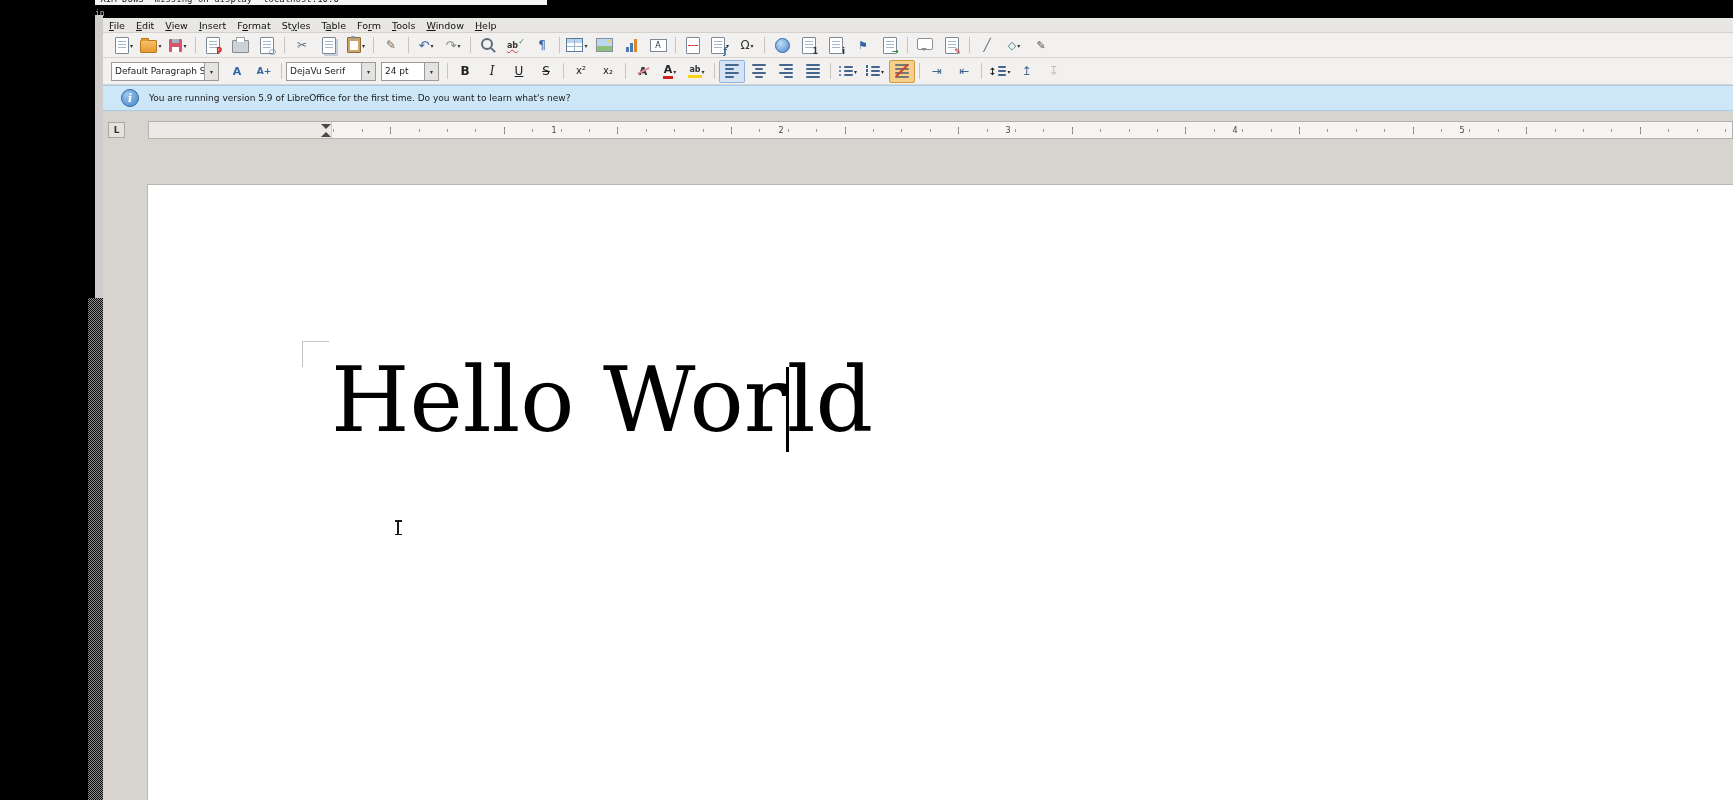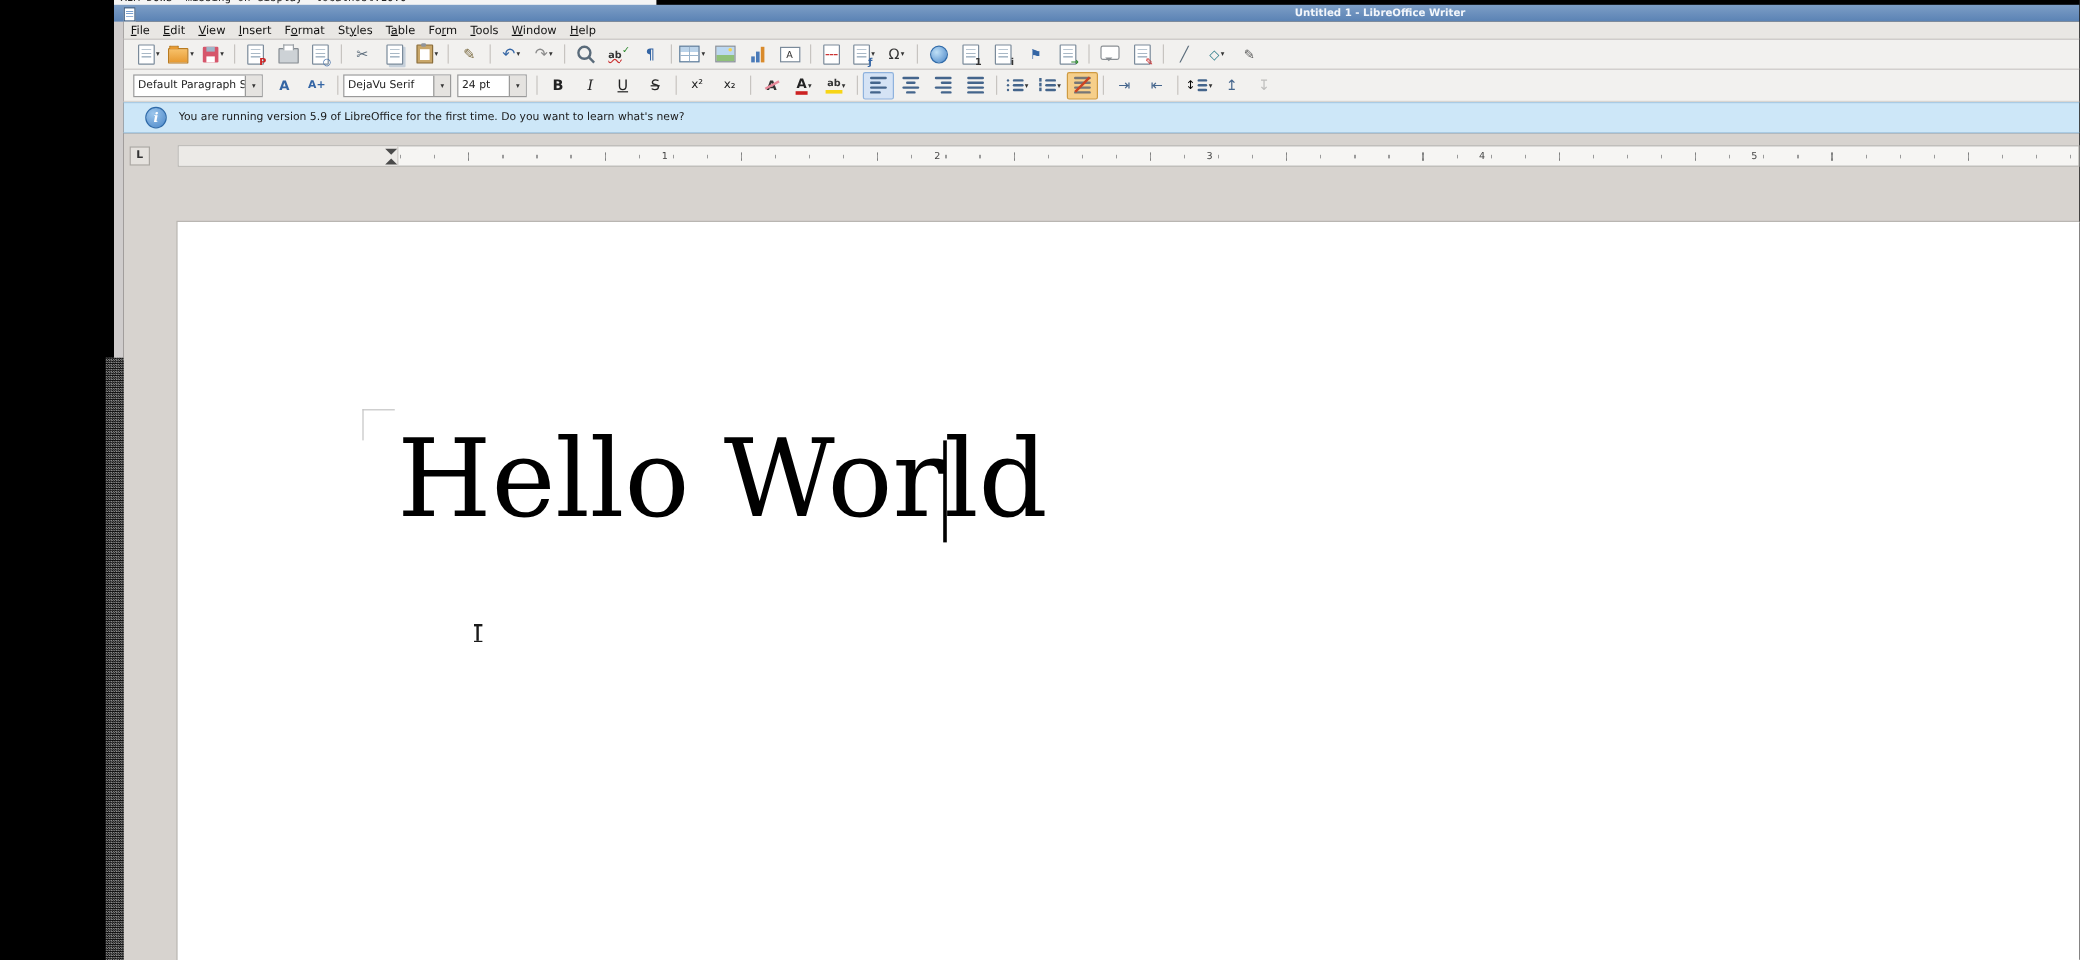--- a/index.html
+++ b/index.html
@@ -131,24 +131,20 @@
 <body>
 
 <div id="screen">
 
   <div class="bg-strip">
     <span>"XIM-DOWS" missing on display "localhost:10.0"</span>
   </div>
   <div class="corner-txt">in</div>
   <div class="win-edge"></div>
 
-  <div class="titlebar">
-    <span class="app-ic"></span>
-    <span class="title">Untitled 1 - LibreOffice Writer</span>
-  </div>
 
   <div class="menubar">
       <span class="menu-item"><u>F</u>ile</span>
       <span class="menu-item"><u>E</u>dit</span>
       <span class="menu-item"><u>V</u>iew</span>
       <span class="menu-item"><u>I</u>nsert</span>
       <span class="menu-item">F<u>o</u>rmat</span>
       <span class="menu-item">St<u>y</u>les</span>
       <span class="menu-item">T<u>a</u>ble</span>
       <span class="menu-item">Fo<u>r</u>m</span>

